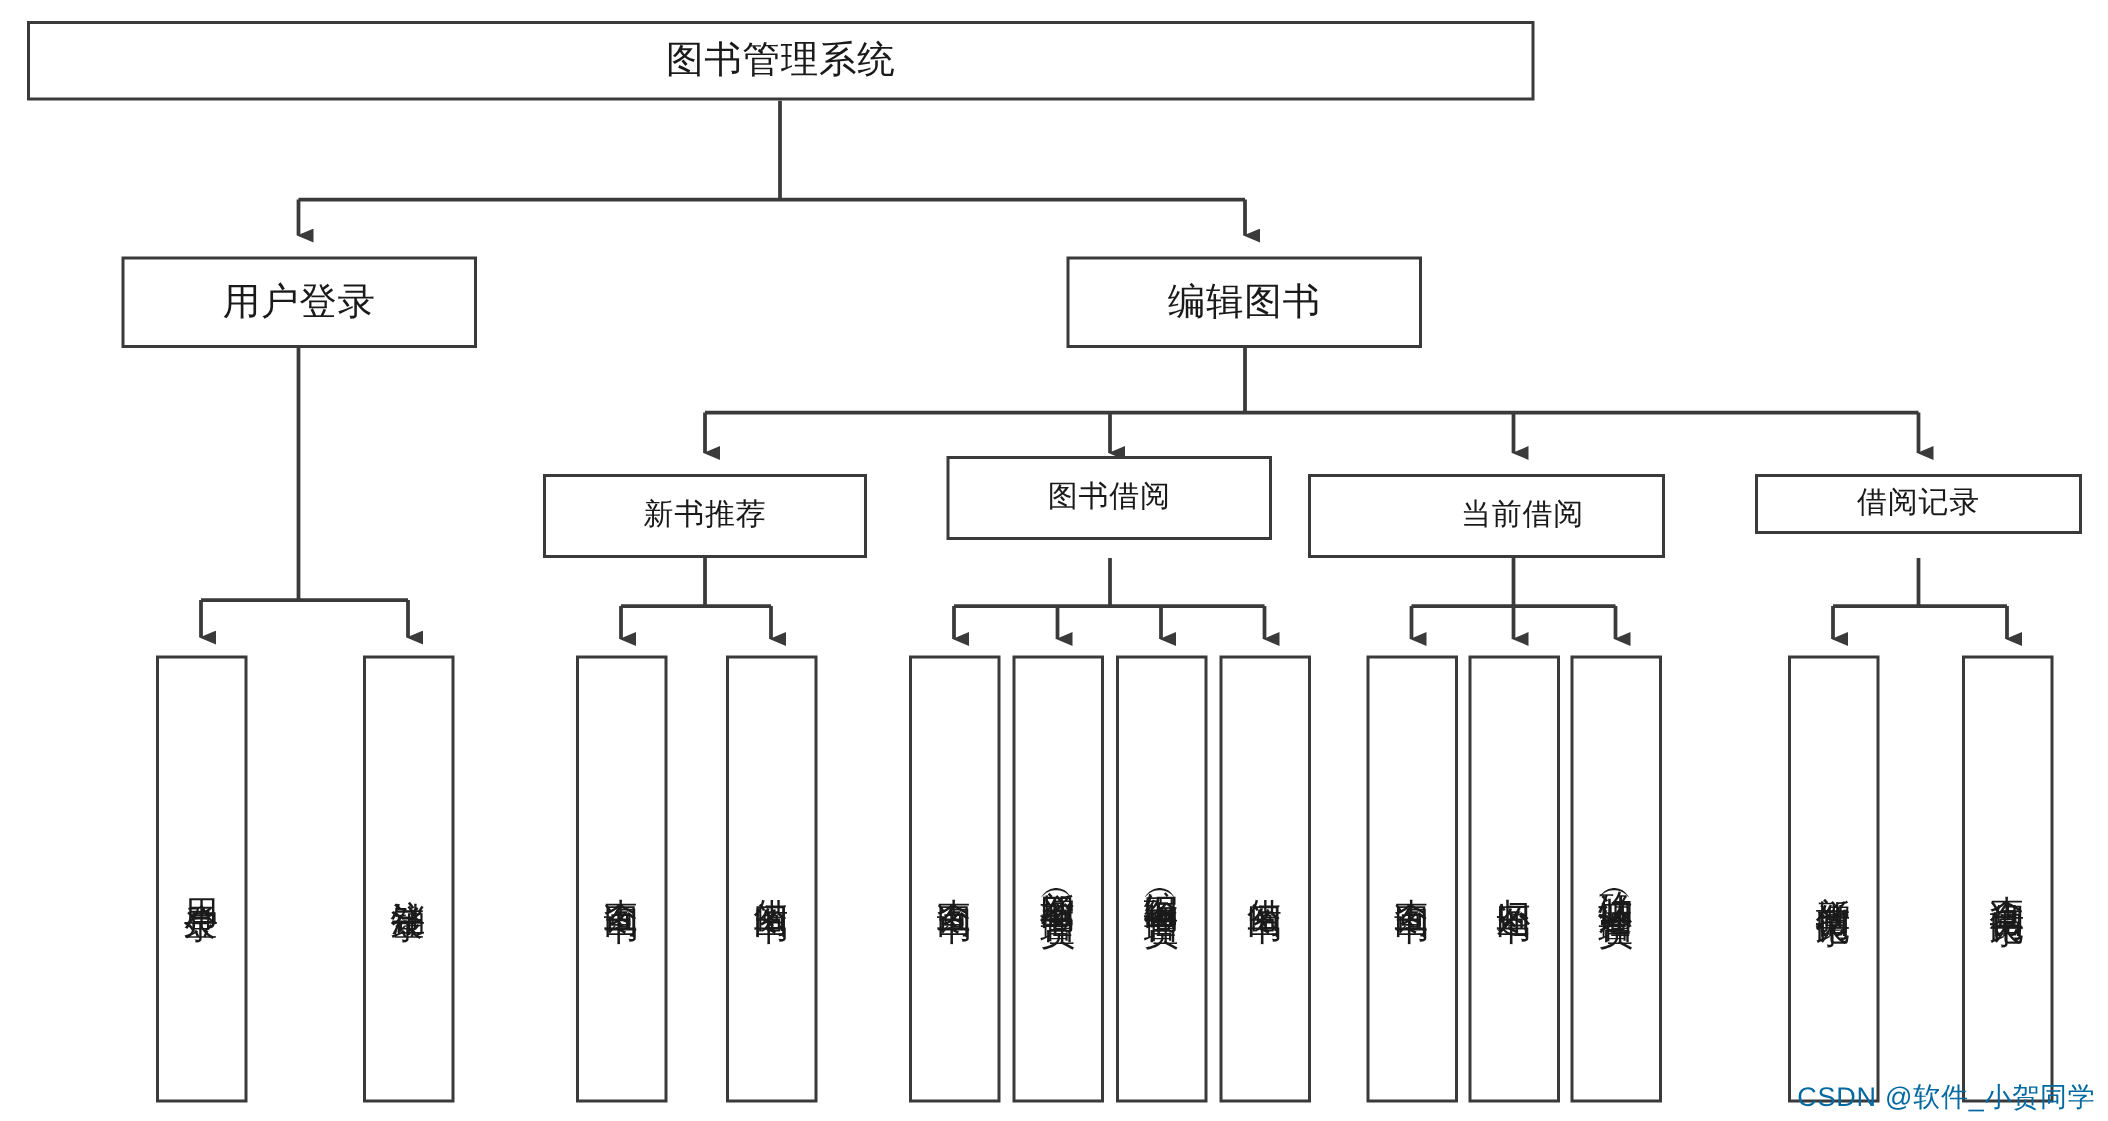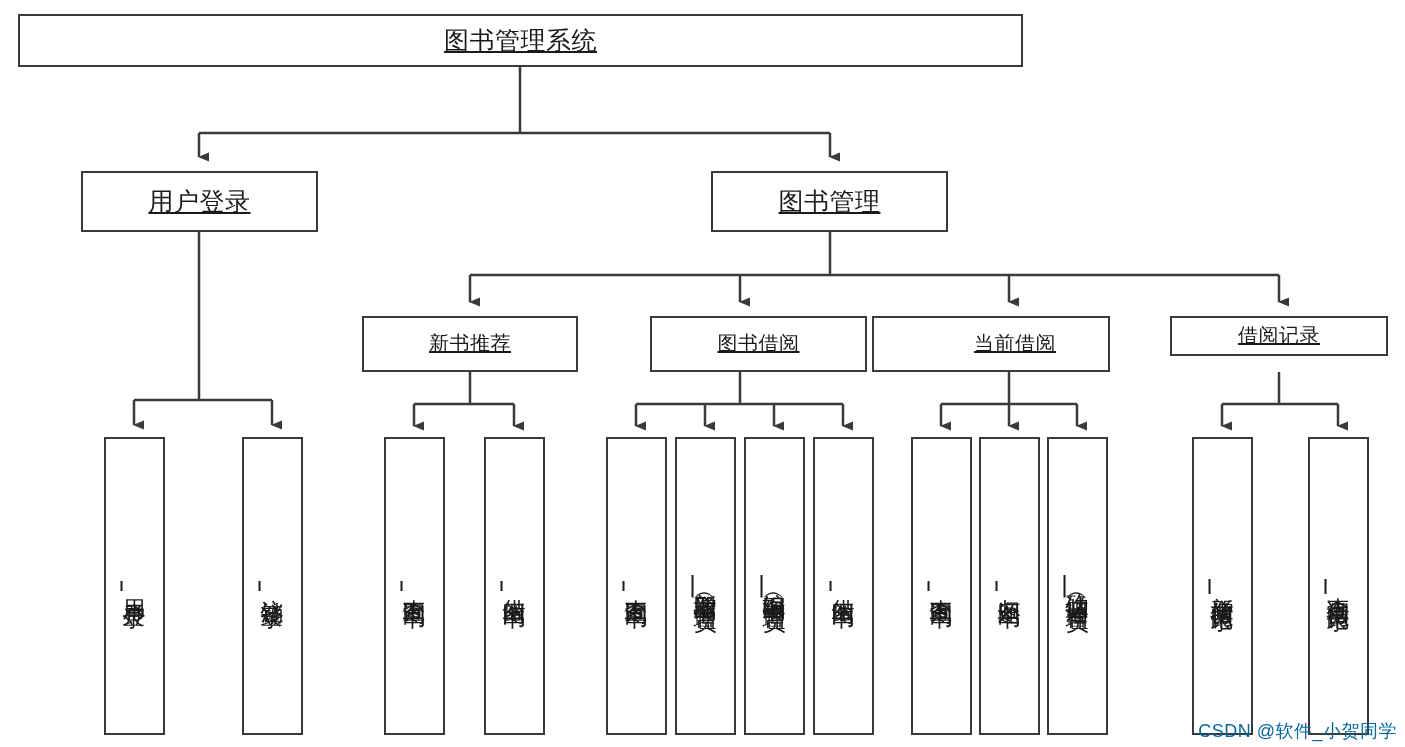--- a/index.html
+++ b/index.html
@@ -28,21 +28,20 @@
   }
   .node {
     position: absolute;
     box-sizing: border-box;
     background: #ffffff;
     border: 2.5px solid #3a3a3a;
     display: flex;
     align-items: center;
     justify-content: center;
     color: #1a1a1a;
-    text-decoration: underline;
   }
   .node .node-label {
     display: block;
     text-align: center;
     line-height: 1.18;
     letter-spacing: 0.5px;
   }
   .node-root .node-label { font-size: 25px; }
   .node-l2 .node-label { font-size: 25px; }
   .node-l3 .node-label { font-size: 20px; }
@@ -126,28 +125,28 @@
 
   <div class="node node-root" style="left:18px; top:14px; width:1005px; height:53px;">
     <span class="node-label">图书管理系统</span>
   </div>
 
   <div class="node node-l2" style="left:81px; top:171px; width:237px; height:61px;">
     <span class="node-label">用户登录</span>
   </div>
 
   <div class="node node-l2" style="left:711px; top:171px; width:237px; height:61px;">
-    <span class="node-label">图书管理</span>
+    <span class="node-label">编辑图书</span>
   </div>
 
   <div class="node node-l3" style="left:362px; top:316px; width:216px; height:56px;">
     <span class="node-label">新书推荐</span>
   </div>
 
-  <div class="node node-l3" style="left:631px; top:316px; width:217px; height:56px;margin-left:19px;">
+  <div class="node node-l3" style="left:631px; top:304px; width:217px; height:56px;">
     <span class="node-label">图书借阅</span>
   </div>
 
   <div class="node node-l3" style="left:872px; top:316px; width:238px; height:56px;padding-left:48px;">
     <span class="node-label">当前借阅</span>
   </div>
 
   <div class="node node-l3" style="left:1170px; top:316px; width:218px; height:40px;">
     <span class="node-label">借阅记录</span>
   </div>

